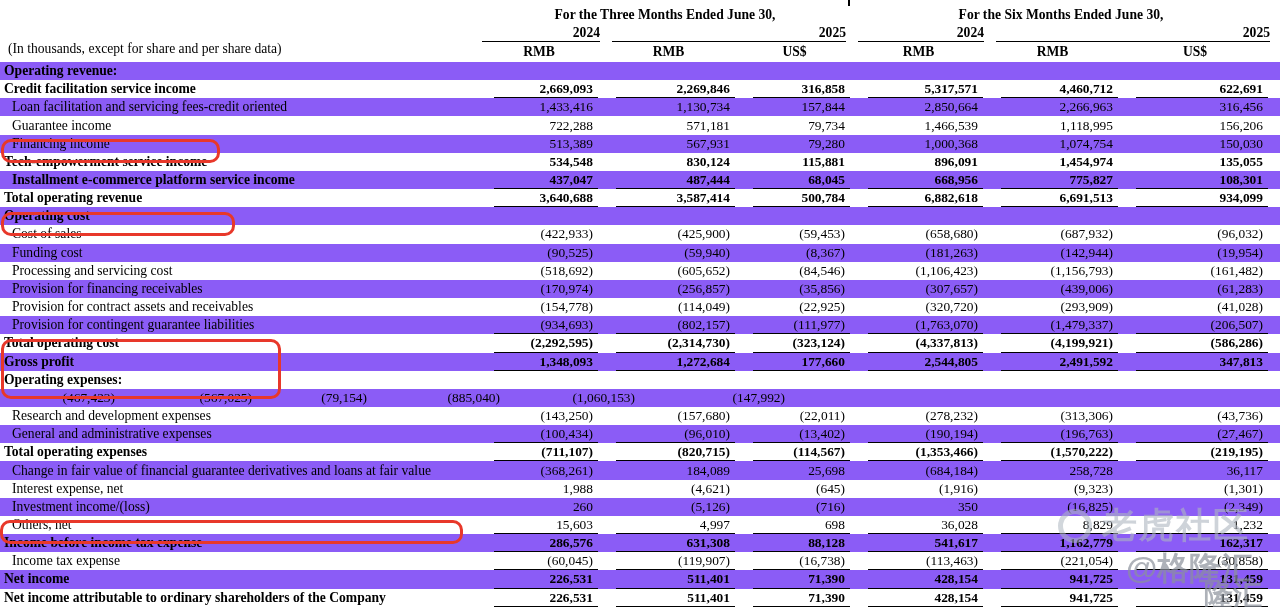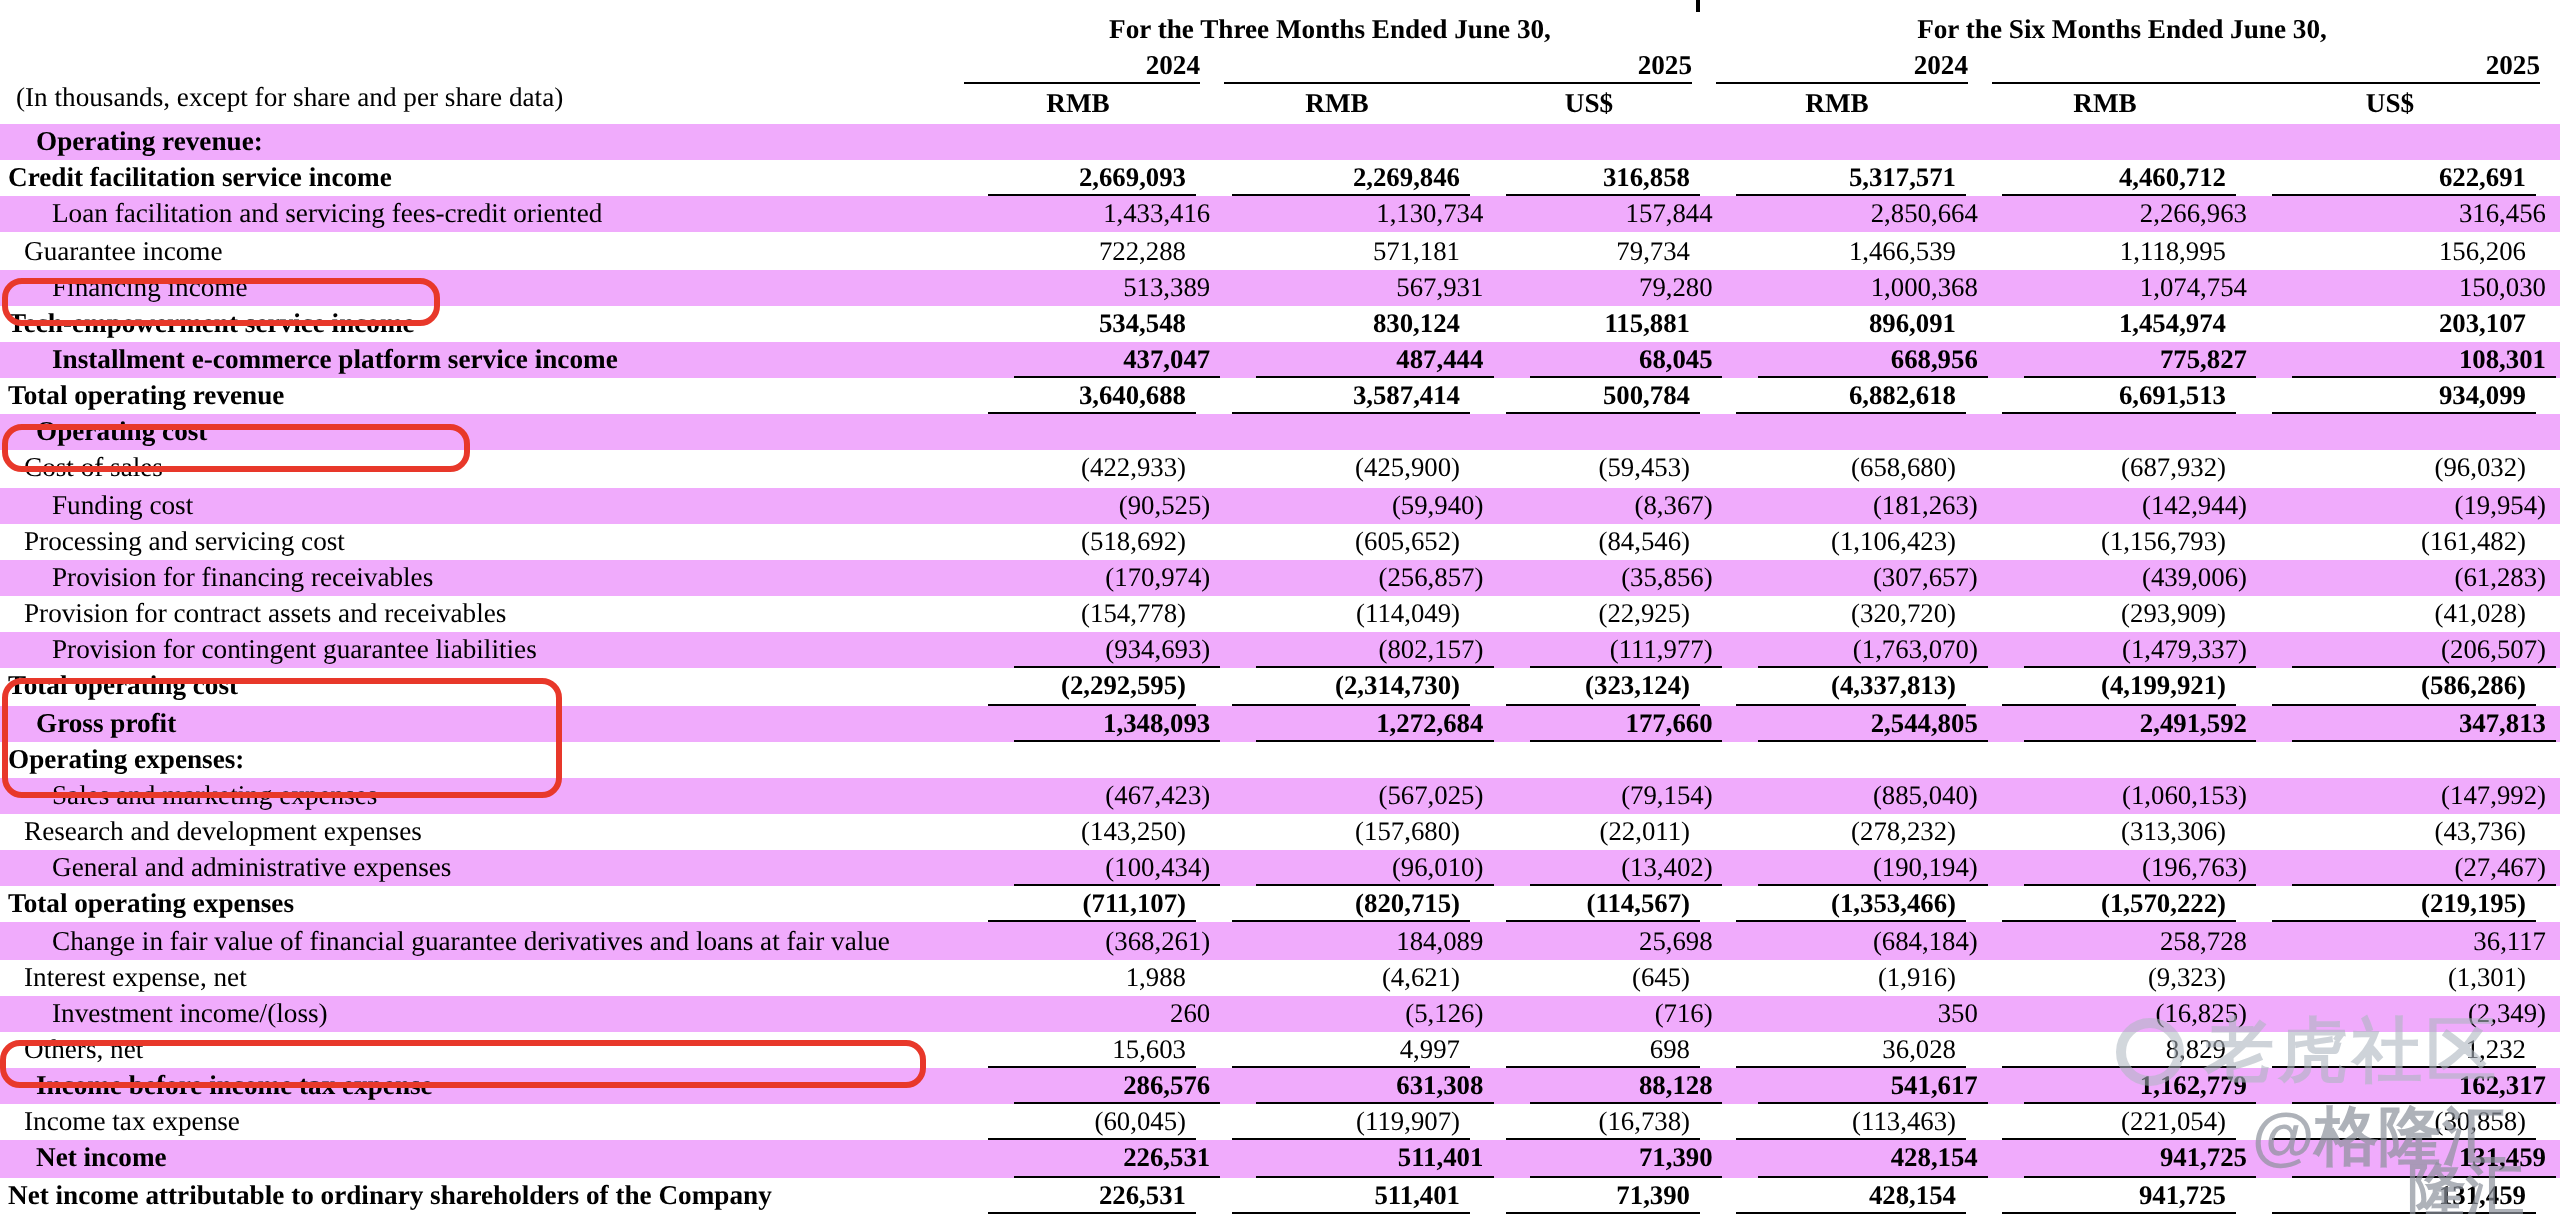--- a/index.html
+++ b/index.html
@@ -19,21 +19,21 @@
   #y2{left:612px;width:234px;}
   #y3{left:858px;width:126px;}
   #y4{left:996px;width:274px;}
   .cur{position:absolute;top:44px;height:16px;font-size:13.6px;font-weight:bold;text-align:center;}
   #cur0{left:478px;width:122px;} #cur1{left:600px;width:137px;} #cur2{left:737px;width:115px;}
   #cur3{left:852px;width:133px;} #cur4{left:985px;width:135px;} #cur5{left:1120px;width:150px;}
   #tick{position:absolute;left:848px;top:0;width:1.5px;height:6px;background:#000;}
 
   
   .row{display:flex;height:18.1667px;align-items:center;box-sizing:border-box;}
-  .row.blue{background:#f0abfc;padding-left:14px;}
+  .row.blue{background:#8b5cf6;}
   .lbl{width:478px;box-sizing:border-box;padding-left:4px;font-size:13.6px;white-space:nowrap;overflow:hidden;}
   .lbl.ind{padding-left:12px;}
   .b{font-weight:bold;}
   .val{position:relative;height:100%;display:flex;align-items:center;justify-content:flex-end;
        font-size:13.4px;box-sizing:border-box;}
   .val span{padding-right:7px;white-space:nowrap;}
   .c0{width:122px}.c1{width:137px}.c2{width:115px}.c3{width:133px}.c4{width:135px}.c5{width:150px}
   .row.ul .val::after{content:"";position:absolute;left:16px;right:2px;bottom:0;
        border-bottom:1.2px solid #000;}
 
@@ -194,21 +194,21 @@
         <div class="val c2 b">
           <span>115,881</span>
         </div>
         <div class="val c3 b">
           <span>896,091</span>
         </div>
         <div class="val c4 b">
           <span>1,454,974</span>
         </div>
         <div class="val c5 b">
-          <span>203,107</span>
+          <span>135,055</span>
         </div>
       </div>
       <div class="row blue ul">
         <div class="lbl ind b">Installment e-commerce platform service income</div>
         <div class="val c0 b">
           <span>437,047</span>
         </div>
         <div class="val c1 b">
           <span>487,444</span>
         </div>
@@ -450,21 +450,20 @@
           <span></span>
         </div>
         <div class="val c4 b">
           <span></span>
         </div>
         <div class="val c5 b">
           <span></span>
         </div>
       </div>
       <div class="row blue">
-        <div class="lbl ind">Sales and marketing expenses</div>
         <div class="val c0">
           <span>(467,423)</span>
         </div>
         <div class="val c1">
           <span>(567,025)</span>
         </div>
         <div class="val c2">
           <span>(79,154)</span>
         </div>
         <div class="val c3">

